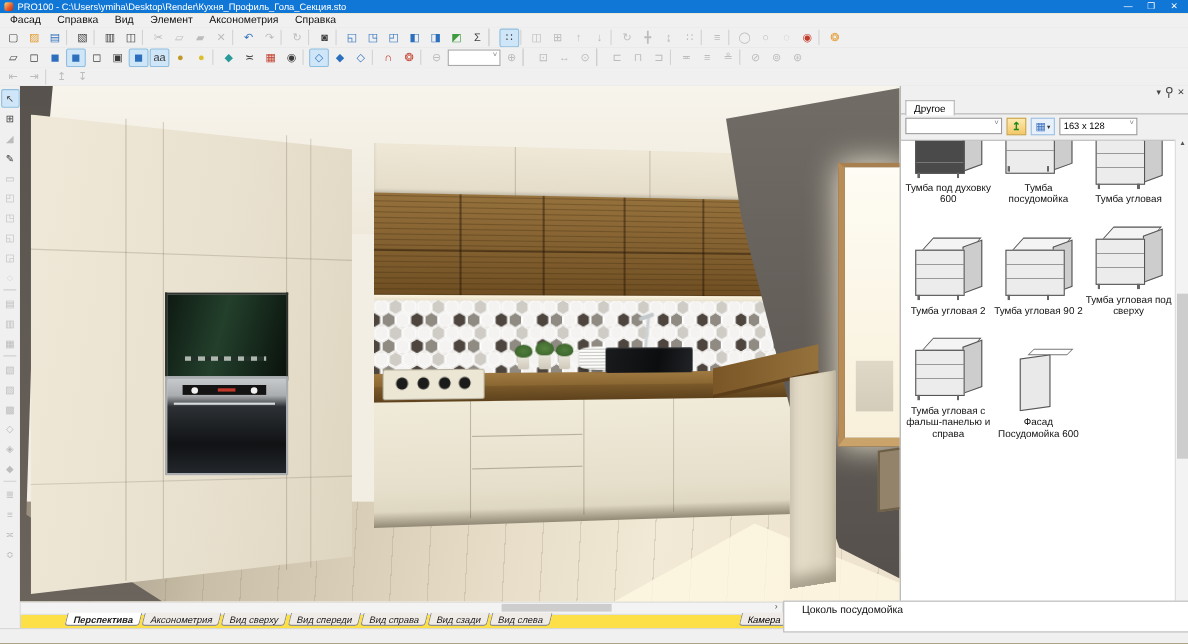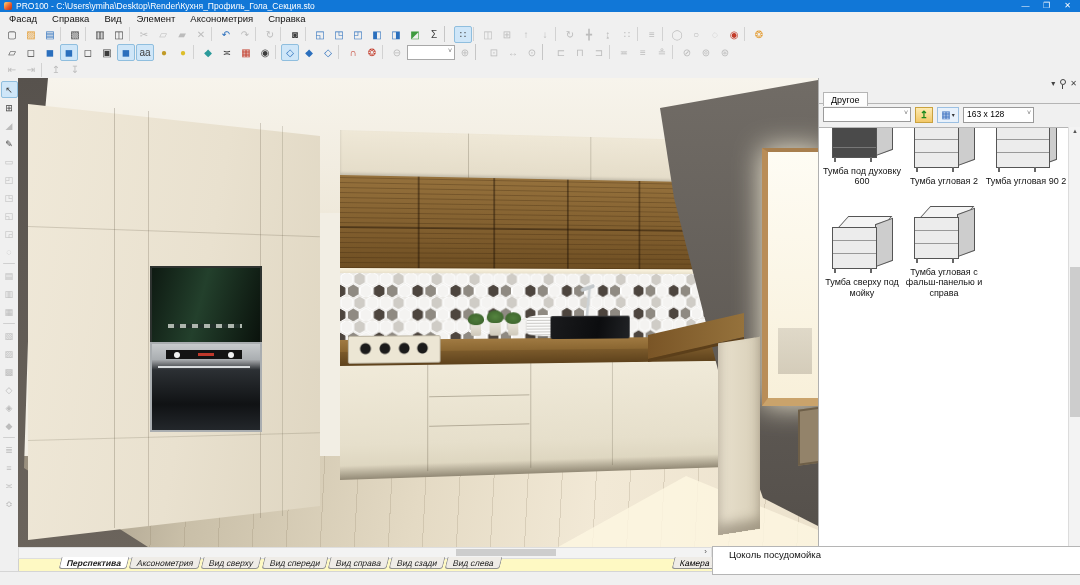--- a/index.html
+++ b/index.html
@@ -1,16 +1,16 @@
 <!DOCTYPE html>
 <html><head>
 <meta charset="utf-8">
 <style>
   html,body{margin:0;padding:0;background:#444;}
-  #app{position:relative;width:1080px;height:585px;background:#fef9c3;font-family:"Liberation Sans",sans-serif;overflow:hidden;user-select:none;}
+  #app{position:relative;width:1080px;height:585px;background:#fde047;font-family:"Liberation Sans",sans-serif;overflow:hidden;user-select:none;}
   
   .titlebar{position:absolute;left:0;top:0;right:0;height:12px;background:#1177d7;color:#fff;display:flex;align-items:center;gap:4px;padding:0 4px;font-size:8.5px;line-height:12px;}
   .appico{width:8px;height:8px;border-radius:2px;background:linear-gradient(135deg,#ffd36e,#e8582a 60%,#b23515);flex:0 0 auto;}
   .tb-title{flex:1;white-space:nowrap;overflow:hidden;}
   .winbtn{width:17px;text-align:center;font-size:8px;color:#fff;}
   .menubar{position:absolute;left:0;top:12px;right:0;height:13px;background:#f0f0f0;display:flex;gap:15px;align-items:center;padding:0 9px;font-size:9.5px;color:#111;border-bottom:1px solid #e2e2e2;}
   .tbar{position:absolute;background:#f0f0f0;display:flex;align-items:center;gap:1px;padding:0 3px;border-bottom:1px solid #d6d6d6;}
   #tbar1{left:0;top:25px;right:0;height:18px;}
   #tbar2{left:0;top:43px;right:0;height:18px;}
   #tbar3{left:0;top:61px;right:0;height:17px;}
@@ -390,29 +390,51 @@
             <div class="thumb">
               <div class="cab">
 
                 <div class="cab-side"></div>
                 <div class="cab-front"></div>
                 <div class="cab-legs"></div>
               </div>
             </div>
             <div class="cat-label">Тумба под духовку 600</div>
           </div>
+          <div class="cat-item cut tall">
+            <div class="thumb">
+              <div class="cab">
+
+                <div class="cab-side"></div>
+                <div class="cab-front"></div>
+                <div class="cab-legs"></div>
+              </div>
+            </div>
+            <div class="cat-label">Тумба посудомойка</div>
+          </div>
           <div class="cat-item">
             <div class="thumb">
               <div class="cab">
                 <div class="cab-top"></div>
                 <div class="cab-side"></div>
                 <div class="cab-front"></div>
                 <div class="cab-legs"></div>
               </div>
             </div>
+            <div class="cat-label">Тумба угловая</div>
+          </div>
+          <div class="cat-item">
+            <div class="thumb">
+              <div class="cab">
+                <div class="cab-top"></div>
+                <div class="cab-side"></div>
+                <div class="cab-front"></div>
+                <div class="cab-legs"></div>
+              </div>
+            </div>
             <div class="cat-label">Тумба угловая 2</div>
           </div>
           <div class="cat-item wide">
             <div class="thumb">
               <div class="cab">
                 <div class="cab-top"></div>
                 <div class="cab-side"></div>
                 <div class="cab-front"></div>
                 <div class="cab-legs"></div>
               </div>
@@ -421,32 +443,42 @@
           </div>
           <div class="cat-item">
             <div class="thumb">
               <div class="cab">
                 <div class="cab-top"></div>
                 <div class="cab-side"></div>
                 <div class="cab-front"></div>
                 <div class="cab-legs"></div>
               </div>
             </div>
-            <div class="cat-label">Тумба сверху под мойку</div>
+            <div class="cat-label">Тумба угловая под сверху</div>
           </div>
           <div class="cat-item">
             <div class="thumb">
               <div class="cab">
                 <div class="cab-top"></div>
                 <div class="cab-side"></div>
                 <div class="cab-front"></div>
                 <div class="cab-legs"></div>
               </div>
             </div>
             <div class="cat-label">Тумба угловая с фальш-панелью и справа</div>
+          </div>
+          <div class="cat-item panel">
+            <div class="thumb">
+              <div class="cab">
+
+                <div class="cab-front"></div>
+
+              </div>
+            </div>
+            <div class="cat-label">Фасад Посудомойка 600</div>
           </div>
         </div>
     </div>
     <div class="rp-scroll">
       <span class="sarr" style="top:1px;">▲</span>
       <div class="sthumb"></div>
       <span class="sarr" style="bottom:1px;">▼</span>
     </div>
   </div>
 

